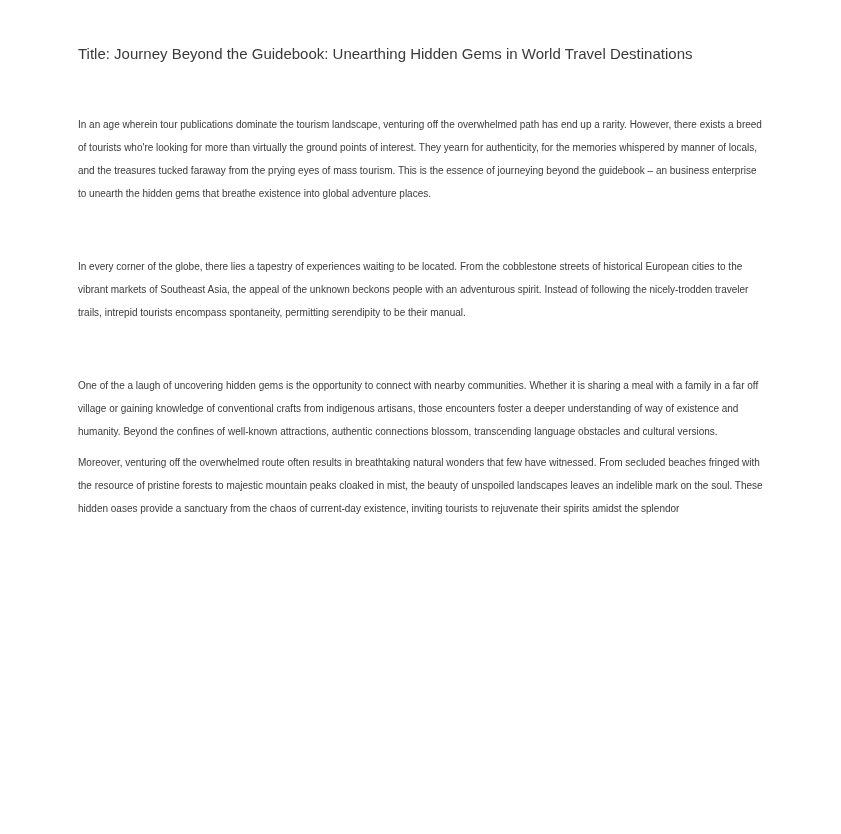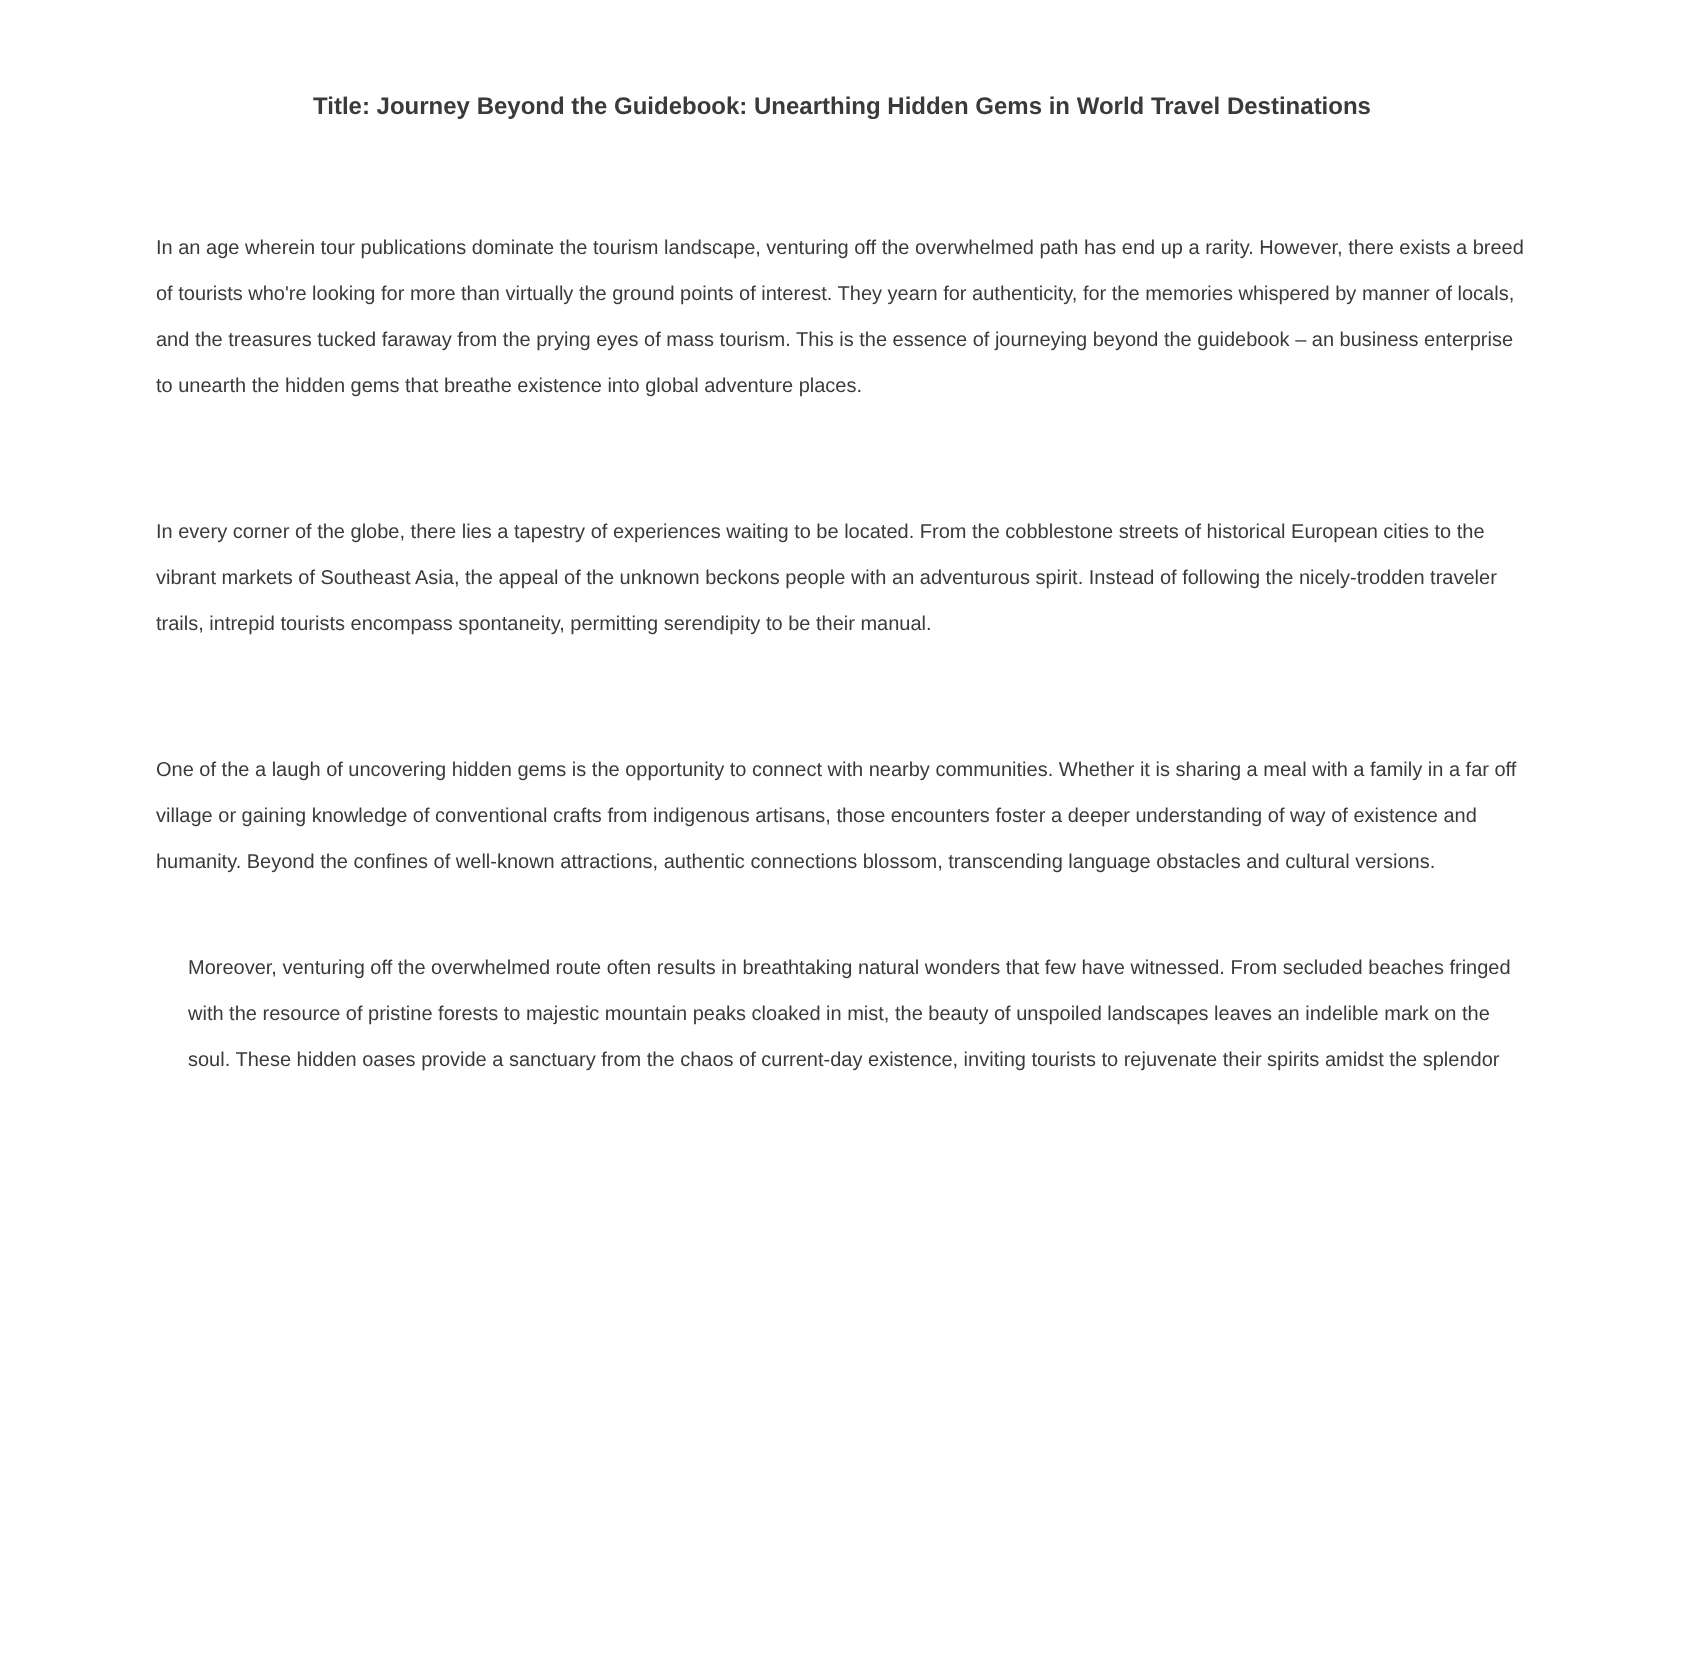--- a/index.html
+++ b/index.html
@@ -16,37 +16,35 @@
     font-family: "Liberation Sans", sans-serif;
     color: #3a3a3a;
   }
   .doc-content {
     position: absolute;
     left: 78px;
     top: 42px;
     width: 686px;
   }
   .doc-title {
-    font-size: 12px;
+    font-size: 15px;
     line-height: 23px;
-    font-weight: 700;
+    font-weight: 400;
     margin: 0 0 48px 0;
-    text-align: center;
   }
   .para {
     font-size: 10px;
     line-height: 23px;
     margin: 0 0 50px 0;
   }
   .para.tight {
-    margin-bottom: 30px;
+    margin-bottom: 8px;
   }
   .para:last-child {
     margin-bottom: 0;
-    margin-left: 16px;
   }
 </style>
 </head>
 <body>
 
 <div class="page">
   <div class="doc-content">
     <p class="doc-title">Title: Journey Beyond the Guidebook: Unearthing Hidden Gems in World Travel Destinations</p>
 
     <p class="para">In an age wherein tour publications dominate the tourism landscape, venturing off the overwhelmed path has end up a rarity. However, there exists a breed of tourists who're looking for more than virtually the ground points of interest. They yearn for authenticity, for the memories whispered by manner of locals, and the treasures tucked faraway from the prying eyes of mass tourism. This is the essence of journeying beyond the guidebook – an business enterprise to unearth the hidden gems that breathe existence into global adventure places.</p>

